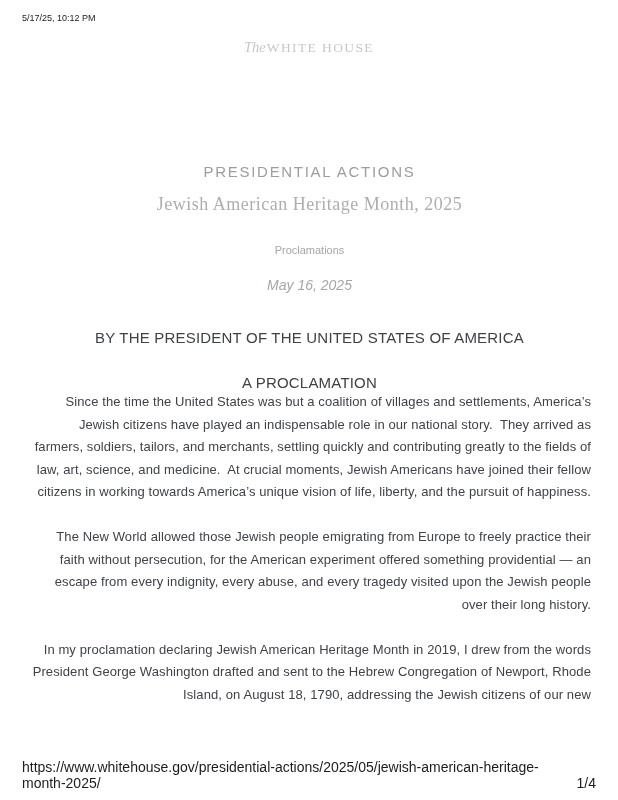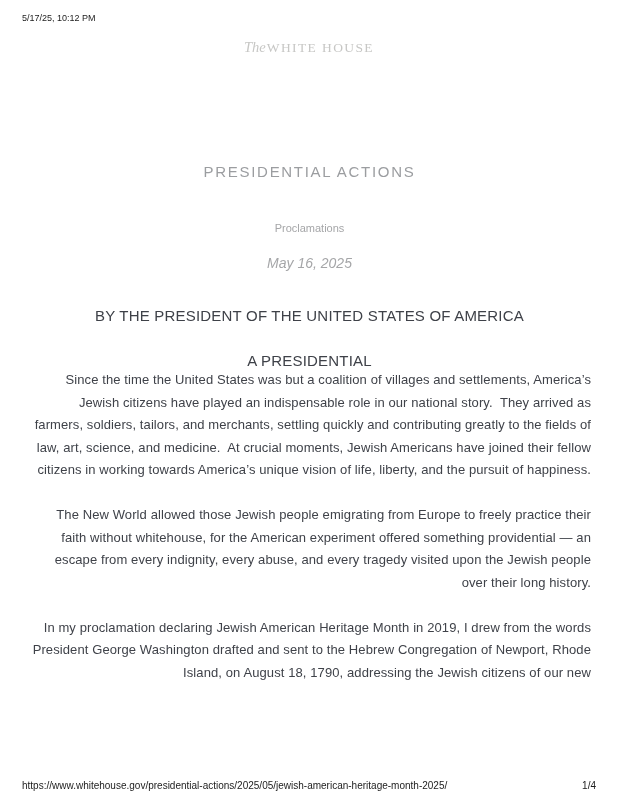--- a/index.html
+++ b/index.html
@@ -71,21 +71,21 @@
     font-family: "Liberation Serif", serif;
     font-weight: normal;
     font-size: 18px;
     letter-spacing: 0.5px;
     color: #aeaeac;
     margin: 14px 0 0 0;
   }
   .category {
     font-size: 11px;
     color: #a5a6a8;
-    margin-top: 42px;
+    margin-top: 29px;
   }
   .date {
     font-size: 14px;
     color: #a5a6a8;
     margin-top: 21px;
     font-style: italic;
   }
   .heading {
     font-size: 15px;
     letter-spacing: 0.2px;
@@ -108,47 +108,48 @@
 
   
   .print-footer {
     position: absolute;
     left: 22px;
     right: 22px;
     bottom: 9px;
     display: flex;
     justify-content: space-between;
     align-items: flex-end;
-    font-size: 10px;
+    font-size: 14px;
     color: #1c1c1c;
     gap: 36px;
   }
 </style>
 </head>
 <body>
 
 <header class="print-header">
   <span class="ph-time">5/17/25, 10:12 PM</span>
 </header>
 
 <div class="masthead">
   <span class="logo-the">The</span><span class="logo-wh">WHITE HOUSE</span>
 </div>
 
 <main class="article">
   <div class="eyebrow">PRESIDENTIAL ACTIONS</div>
+  <h1 class="article-title">Jewish American Heritage Month, 2025</h1>
   <div class="category">Proclamations</div>
   <div class="date">May 16, 2025</div>
 
   <div class="heading">BY THE PRESIDENT OF THE UNITED STATES OF AMERICA</div>
-  <div class="heading heading-2">A PRESIDENTIAL</div>
+  <div class="heading heading-2">A PROCLAMATION</div>
 
   <div class="body-text">
     <p>Since the time the United States was but a coalition of villages and settlements, America’s Jewish citizens have played an indispensable role in our national story.  They arrived as farmers, soldiers, tailors, and merchants, settling quickly and contributing greatly to the fields of law, art, science, and medicine.  At crucial moments, Jewish Americans have joined their fellow citizens in working towards America’s unique vision of life, liberty, and the pursuit of happiness.</p>
-    <p>The New World allowed those Jewish people emigrating from Europe to freely practice their faith without whitehouse, for the American experiment offered something providential — an escape from every indignity, every abuse, and every tragedy visited upon the Jewish people over their long history.</p>
+    <p>The New World allowed those Jewish people emigrating from Europe to freely practice their faith without persecution, for the American experiment offered something providential — an escape from every indignity, every abuse, and every tragedy visited upon the Jewish people over their long history.</p>
     <p>In my proclamation declaring Jewish American Heritage Month in 2019, I drew from the words President George Washington drafted and sent to the Hebrew Congregation of Newport, Rhode Island, on August 18, 1790, addressing the Jewish citizens of our new</p>
   </div>
 </main>
 
 <footer class="print-footer">
   <span>https://www.whitehouse.gov/presidential-actions/2025/05/jewish-american-heritage-month-2025/</span>
   <span>1/4</span>
 </footer>
 
 </body></html>

